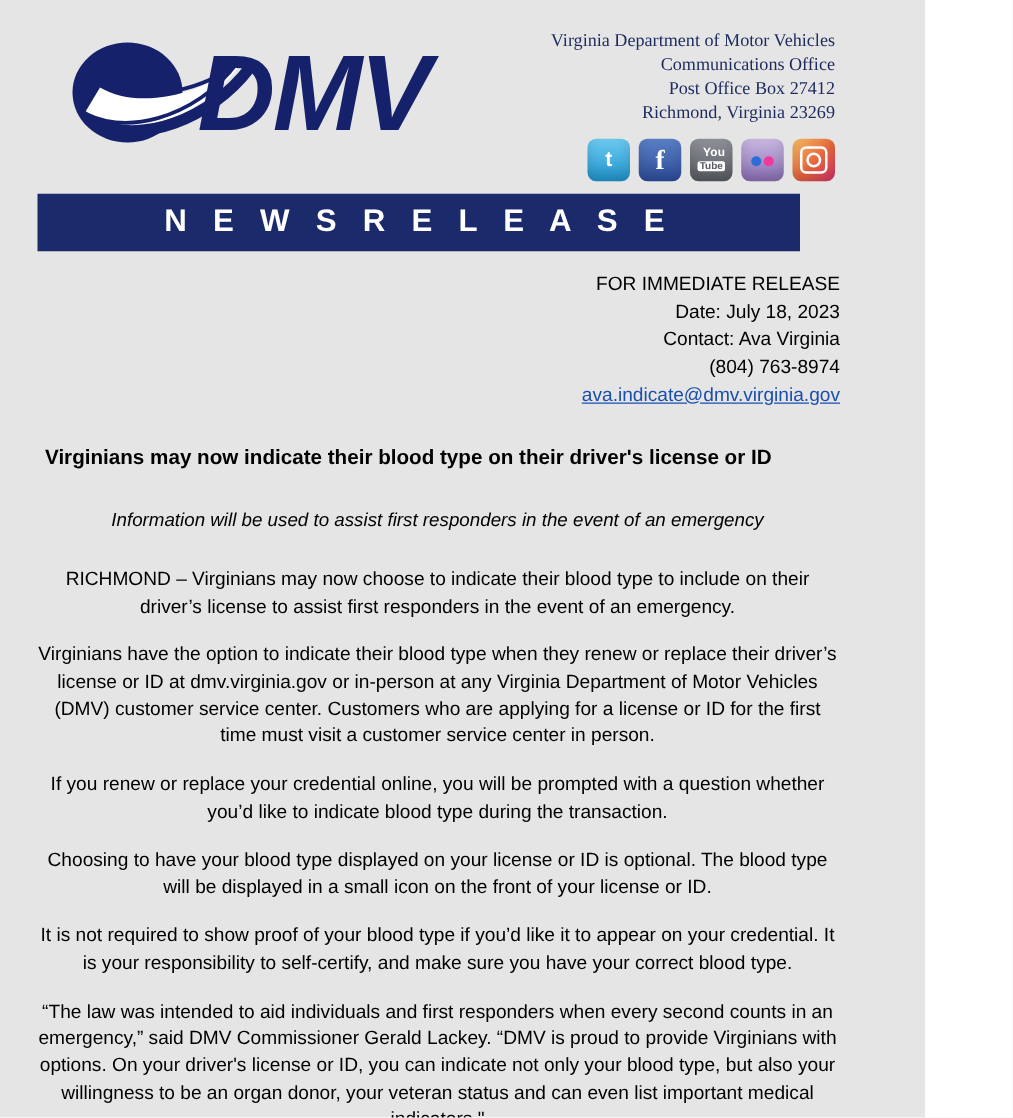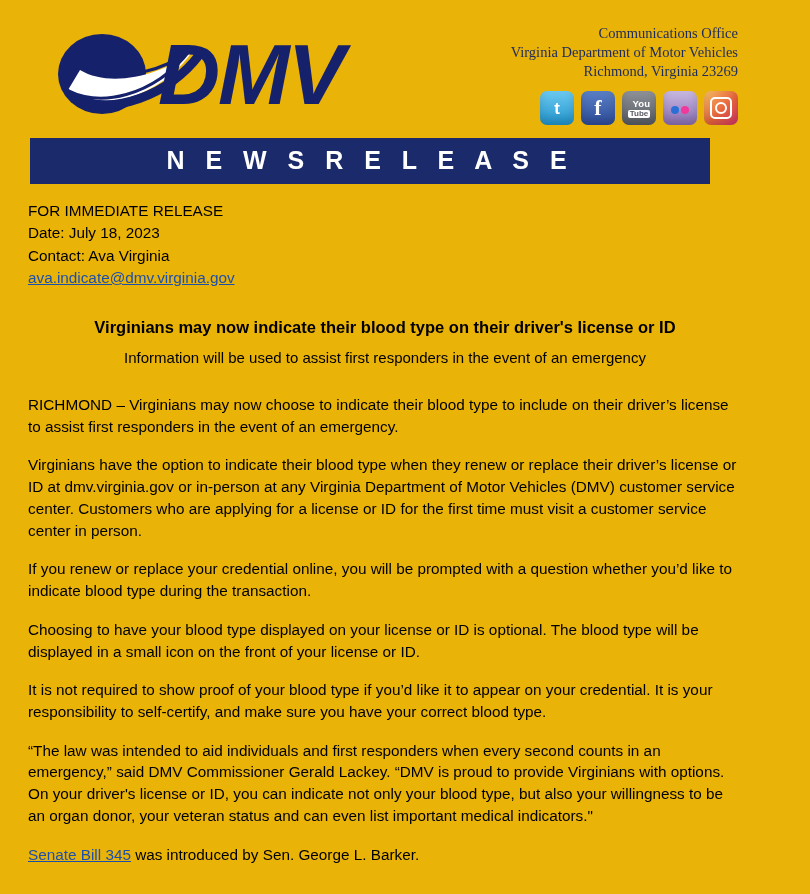--- a/index.html
+++ b/index.html
@@ -9,23 +9,23 @@
   }
   body {
     width: 810px;
     height: 894px;
     font-family: "Liberation Sans", sans-serif;
     color: #000000;
     overflow: hidden;
   }
   .page {
     position: relative;
-    width: 810px;
+    width: 740px;
     height: 894px;
-    background: #eab308;
+    background: #e5e5e5;
   }
 
   
   .header {
     display: flex;
     align-items: flex-start;
     justify-content: space-between;
     padding: 18px 72px 0 40px;
   }
   .logo-wrap {
@@ -91,45 +91,45 @@
     padding: 8px 0 9px 0;
     font-family: "Liberation Sans", sans-serif;
   }
 
   
   .content {
     padding: 16px 68px 0 28px;
     font-size: 15.3px;
     line-height: 1.42;
   }
-  .meta-block { margin-bottom: 20px; }
+  .meta-block { margin-bottom: 20px; text-align: right; }
   .meta-block div { line-height: 1.46; }
   .email-link {
     color: #1a4fae;
     text-decoration: underline;
     cursor: pointer;
   }
 
   .headline {
-    text-align: center;
     font-size: 16.5px;
     font-weight: bold;
     margin: 28px 8px 0 8px;
     line-height: 1.3;
   }
   .subhead {
     text-align: center;
+    font-style: italic;
     font-size: 15px;
-    margin: 8px 12px 0 12px;
+    margin: 28px 12px 0 12px;
   }
 
   .body-copy { margin-top: 26px; }
   .body-copy p {
     margin: 0 0 17px 0;
-    text-align: left;
+    text-align: center;
   }
   .inline-link {
     color: #1a4fae;
     text-decoration: underline;
     cursor: pointer;
   }
 </style>
 </head>
 <body>
 
@@ -146,22 +146,23 @@
         <path d="M36 80 C 72 98, 128 78, 160 36" fill="none" stroke="#16216b" stroke-width="9" stroke-linecap="round"></path>
 
         <g fill="#16216b" font-family="Liberation Sans, sans-serif" font-weight="bold" font-style="italic" font-size="86">
           <text x="118" y="86" letter-spacing="-2">DMV</text>
         </g>
       </svg>
     </div>
 
     <div>
       <div class="contact-block">
+        <div>Virginia Department of Motor Vehicles</div>
         <div>Communications Office</div>
-        <div>Virginia Department of Motor Vehicles</div>
+        <div>Post Office Box 27412</div>
         <div>Richmond, Virginia 23269</div>
       </div>
 
       <div class="social-row">
         <div class="social s-twitter">
           <span>t</span>
         </div>
         <div class="social s-facebook">
           <span>f</span>
         </div>
@@ -186,20 +187,21 @@
   </div>
 
   <div class="newsbar">N E W S   R E L E A S E</div>
 
   <div class="content">
 
     <div class="meta-block">
       <div>FOR IMMEDIATE RELEASE</div>
       <div>Date: July 18, 2023</div>
       <div>Contact: Ava Virginia</div>
+      <div>(804) 763-8974</div>
       <div><span class="email-link">ava.indicate@dmv.virginia.gov</span></div>
     </div>
 
     <div class="headline">Virginians may now indicate their blood type on their driver's license or ID</div>
     <div class="subhead">Information will be used to assist first responders in the event of an emergency</div>
 
     <div class="body-copy">
       <p>RICHMOND – Virginians may now choose to indicate their blood type to include on their driver’s license to assist first responders in the event of an emergency.</p>
       <p>Virginians have the option to indicate their blood type when they renew or replace their driver’s license or ID at dmv.virginia.gov or in-person at any Virginia Department of Motor Vehicles (DMV) customer service center. Customers who are applying for a license or ID for the first time must visit a customer service center in person.</p>
       <p>If you renew or replace your credential online, you will be prompted with a question whether you’d like to indicate blood type during the transaction.</p>

